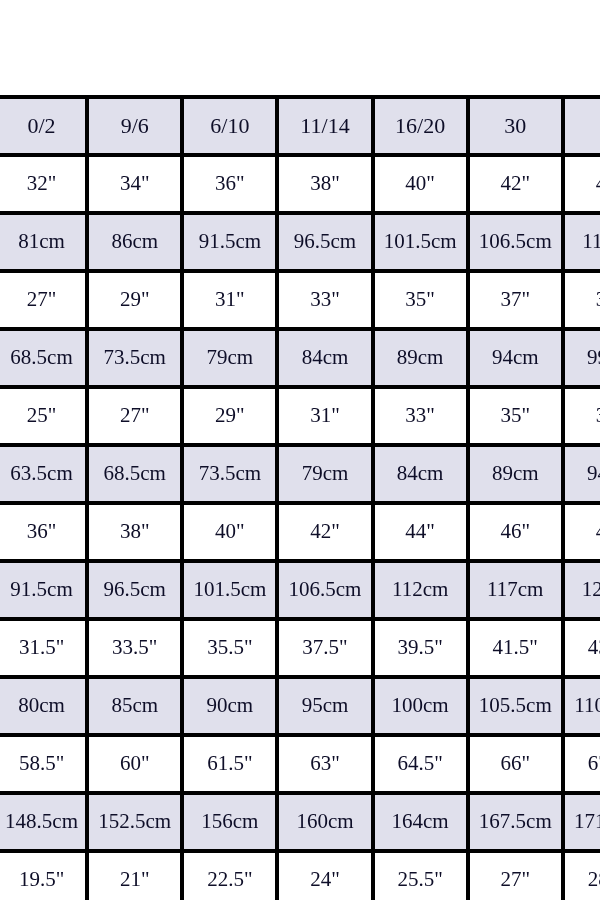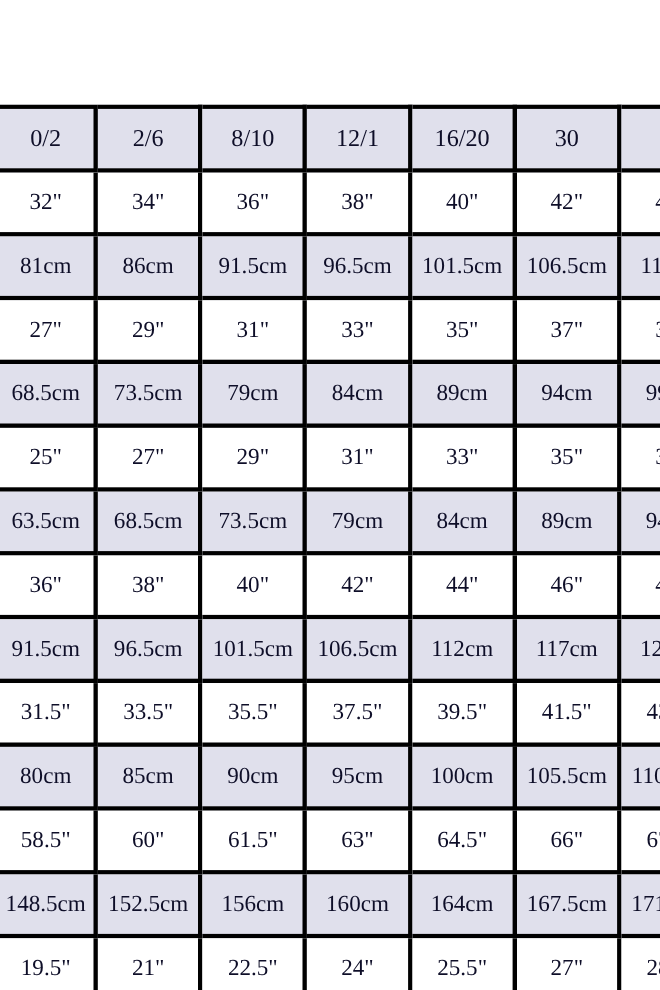--- a/index.html
+++ b/index.html
@@ -85,23 +85,23 @@
           <col class="size-col">
           <col class="size-col">
           <col class="size-col">
           <col class="size-col">
           <col class="size-col">
           <col class="size-col">
         </colgroup>
       <thead>
         <tr class="header-row">
             <th>0/2</th>
-            <th>2/6</th>
-            <th>8/10</th>
-            <th>12/1</th>
+            <th>9/6</th>
+            <th>6/10</th>
+            <th>11/14</th>
             <th>16/20</th>
             <th>30</th>
             <th>22</th>
           </tr>
       </thead>
       <tbody>
           <tr class="data-row row-plain">
             <td>32"</td>
             <td>34"</td>
             <td>36"</td>

